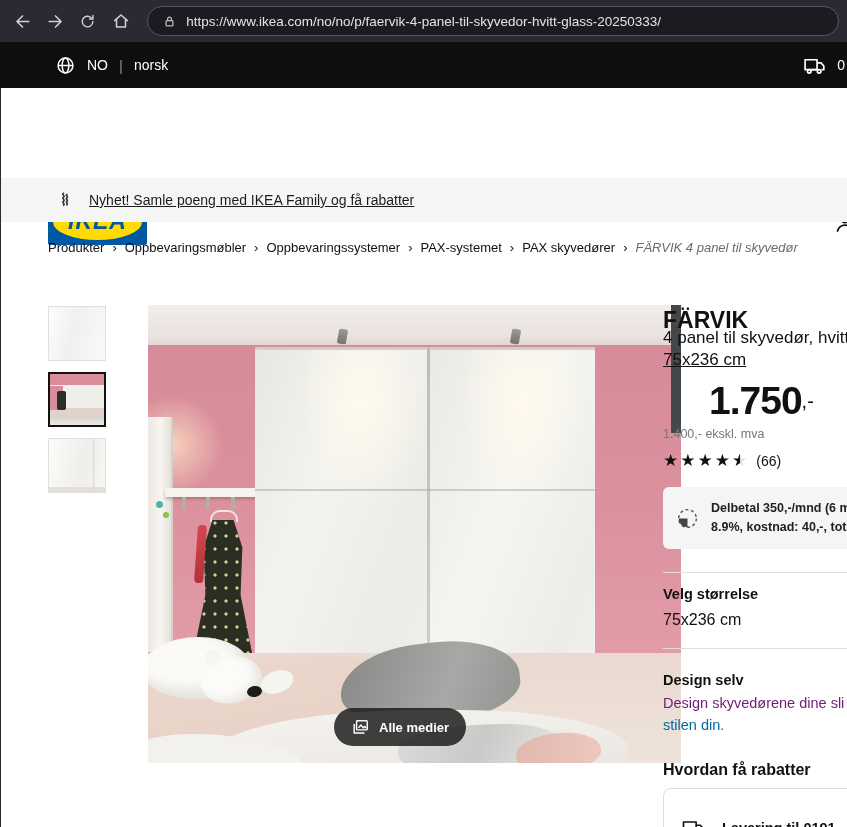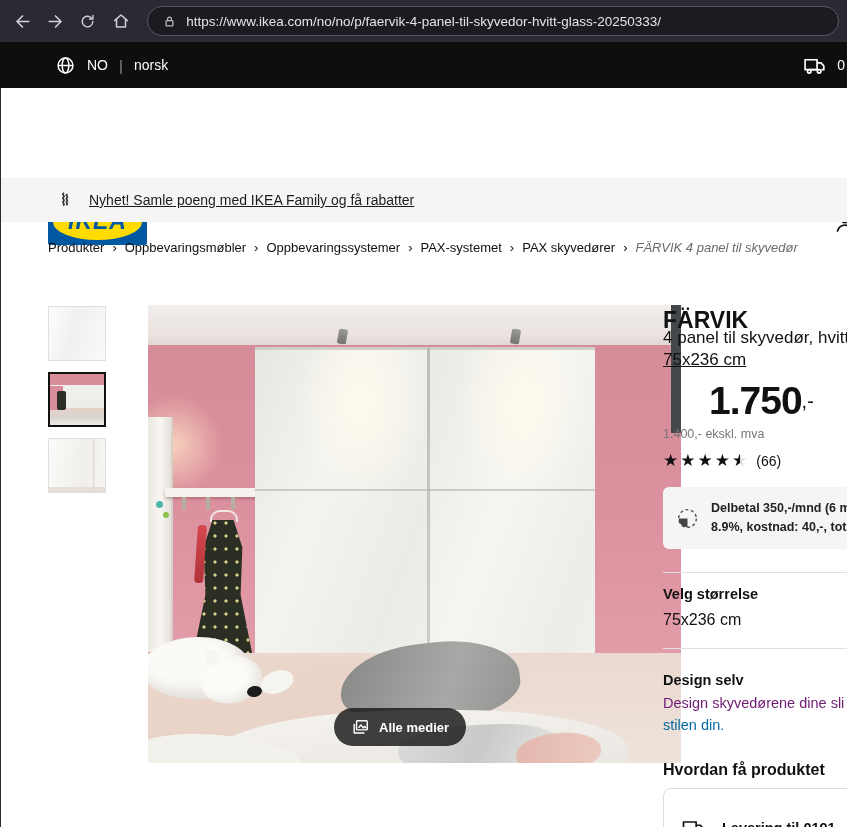--- a/index.html
+++ b/index.html
@@ -399,21 +399,21 @@
 
       <div class="divider d1"></div>
       <div class="bp-abs sec-heading velg-h">Velg størrelse</div>
       <div class="bp-abs size-val">75x236 cm</div>
 
       <div class="divider d2"></div>
       <div class="bp-abs sec-heading design-h">Design selv</div>
       <div class="bp-abs design-l1">Design skyvedørene dine sli</div>
       <div class="bp-abs design-l2">stilen din.</div>
 
-      <div class="bp-abs how-h">Hvordan få produktet</div>
+      <div class="bp-abs how-h">Hvordan få rabatter</div>
       <div class="bp-abs delivery-box">
         <svg width="27" height="22" viewBox="0 0 24 20" fill="none" stroke="#111" stroke-width="1.5" stroke-linejoin="round">
             <path d="M2 4.5h11.5V14H2z"></path>
             <path d="M13.5 7.5h3.8l2.7 3v3.5h-2.2"></path>
             <circle cx="6" cy="15.6" r="1.7"></circle>
             <circle cx="15.5" cy="15.6" r="1.7"></circle>
             <path d="M7.8 14h5.9"></path>
           </svg>
         <span class="dlv-label">Levering til 0191</span>
       </div>

